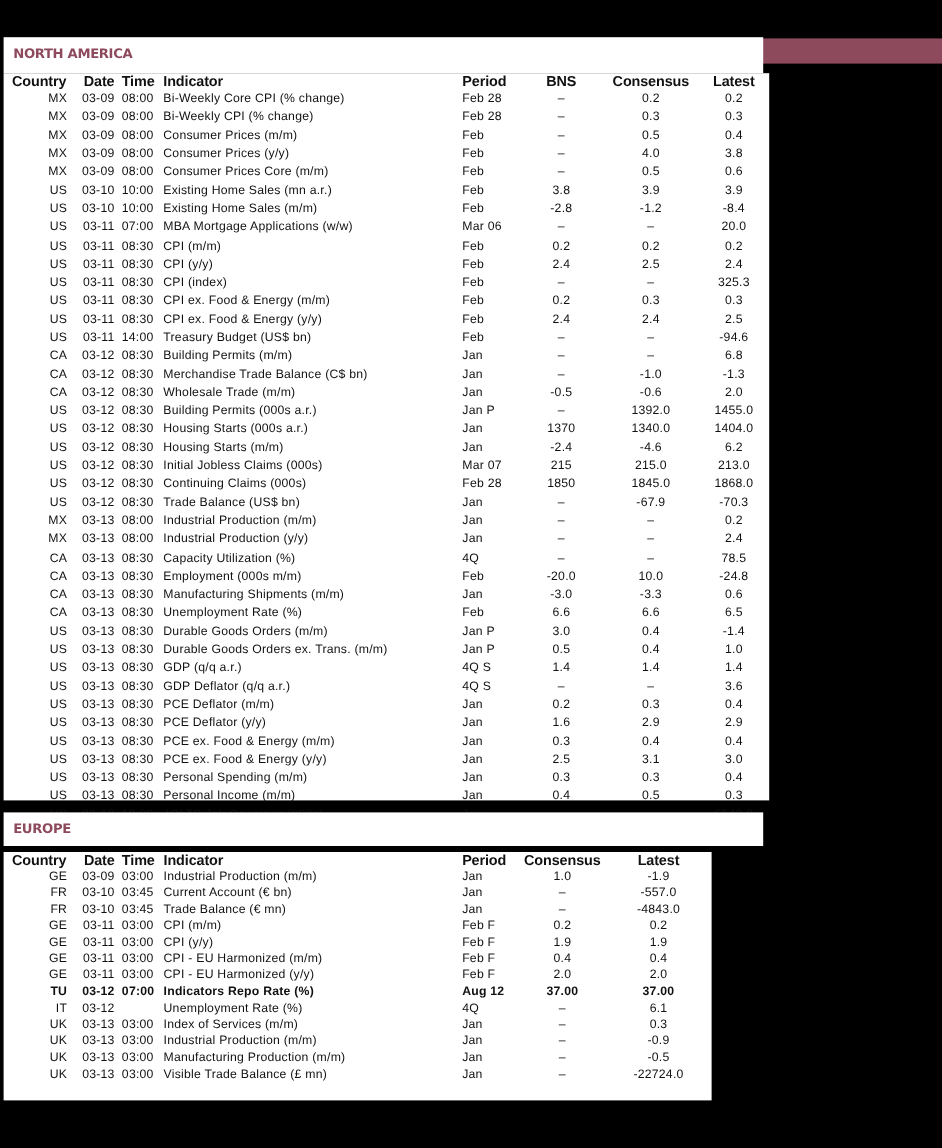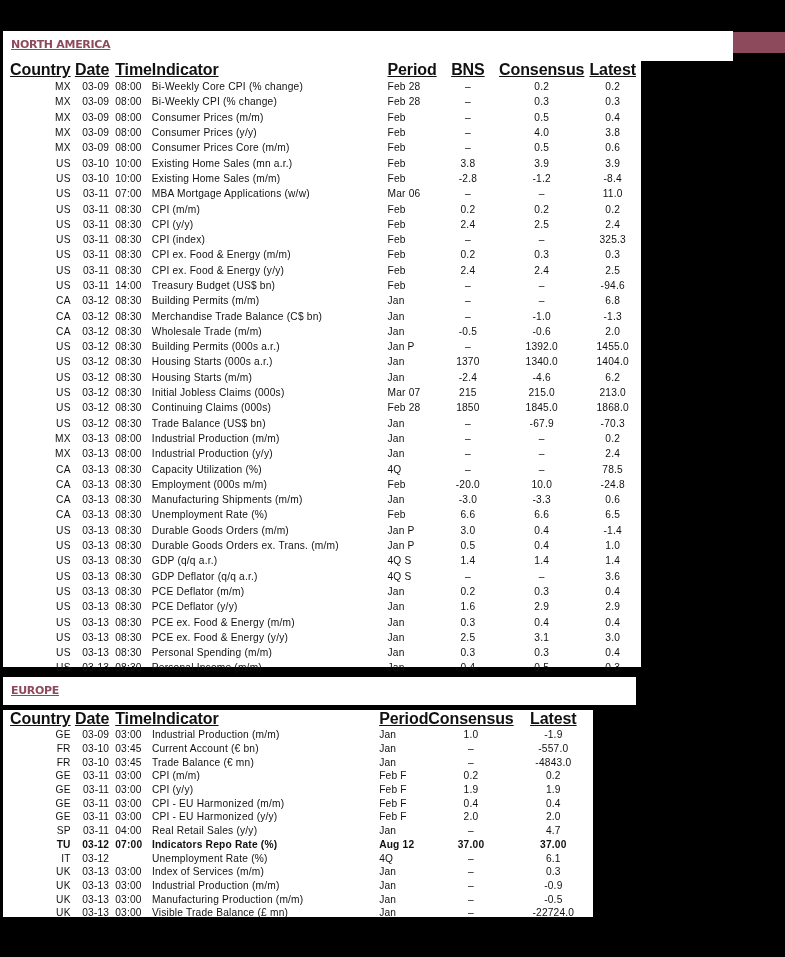--- a/index.html
+++ b/index.html
@@ -12,28 +12,28 @@
       background:#8E4A5D; color:#fff; font-family:"DejaVu Sans", sans-serif;
       font-size:15px; font-weight:bold; line-height:21px; padding-left:11px; box-sizing:border-box;
       letter-spacing:-0.2px;
       margin-top:32px;
     }
     .section-head {
       position:absolute; left:3px; background:#fff; box-sizing:border-box;
       color:#8E4A5D; font-family:"DejaVu Sans", sans-serif; font-weight:bold;
       font-size:11px; padding-left:8px; letter-spacing:-0.3px;
     }
-    .na-head { top:31px; width:730px; height:30px; line-height:28px;text-decoration:underline; }
-    .eu-head { top:677px; width:633px; height:28px; line-height:28px;text-decoration:underline; }
+    .na-head { top:31px; width:633px; height:30px; line-height:28px; }
+    .eu-head { top:677px; width:633px; height:28px; line-height:28px; }
     .panel { position:absolute; left:3px; background:#fff; }
     .na-panel { top:61px; width:638px; height:606px; }
     .eu-panel { top:710px; width:590px; height:207px; }
     table { border-collapse:collapse; position:absolute; left:0; top:0; font-size:10.2px; letter-spacing:0.2px; }
     td, th { padding:0; white-space:nowrap; font-weight:normal; }
-    th { text-decoration:underline; font-weight:bold; font-size:16px; letter-spacing:-0.1px; }
+    th { font-weight:bold; font-size:12px; letter-spacing:-0.1px; }
     .na-table tr { height:15.3px; }
     .na-table thead tr { height:14px; }
     .eu-table tr { height:13.7px; }
     .eu-table thead tr { height:14px; }
     .c-country { width:46px; text-align:right; padding-left:4px; }
     th.c-country { text-align:left; padding-left:7px; }
     .c-date { width:40px; text-align:right; padding-right:6px; }
     .c-time { width:35px; text-align:left; }
     .c-ind { width:252px; text-align:left; }
     .c-period { width:48px; text-align:left; }
@@ -136,21 +136,21 @@
           <td class="c-latest">-8.4</td>
         </tr>
         <tr>
           <td class="c-country">US</td>
           <td class="c-date">03-11</td>
           <td class="c-time">07:00</td>
           <td class="c-ind">MBA Mortgage Applications (w/w)</td>
           <td class="c-period">Mar 06</td>
           <td class="c-bns">–</td>
           <td class="c-cons">–</td>
-          <td class="c-latest">11.0</td>
+          <td class="c-latest">20.0</td>
         </tr>
         <tr>
           <td class="c-country">US</td>
           <td class="c-date">03-11</td>
           <td class="c-time">08:30</td>
           <td class="c-ind">CPI (m/m)</td>
           <td class="c-period">Feb</td>
           <td class="c-bns">0.2</td>
           <td class="c-cons">0.2</td>
           <td class="c-latest">0.2</td>
@@ -550,29 +550,20 @@
         </tr>
         <tr>
           <td class="c-country">GE</td>
           <td class="c-date">03-11</td>
           <td class="c-time">03:00</td>
           <td class="c-ind">CPI - EU Harmonized (y/y)</td>
           <td class="c-period">Feb F</td>
           <td class="c-cons">2.0</td>
           <td class="c-latest">2.0</td>
         </tr>
-        <tr>
-          <td class="c-country">SP</td>
-          <td class="c-date">03-11</td>
-          <td class="c-time">04:00</td>
-          <td class="c-ind">Real Retail Sales (y/y)</td>
-          <td class="c-period">Jan</td>
-          <td class="c-cons">–</td>
-          <td class="c-latest">4.7</td>
-        </tr>
         <tr class="bold">
           <td class="c-country">TU</td>
           <td class="c-date">03-12</td>
           <td class="c-time">07:00</td>
           <td class="c-ind">Indicators Repo Rate (%)</td>
           <td class="c-period">Aug 12</td>
           <td class="c-cons">37.00</td>
           <td class="c-latest">37.00</td>
         </tr>
         <tr>

